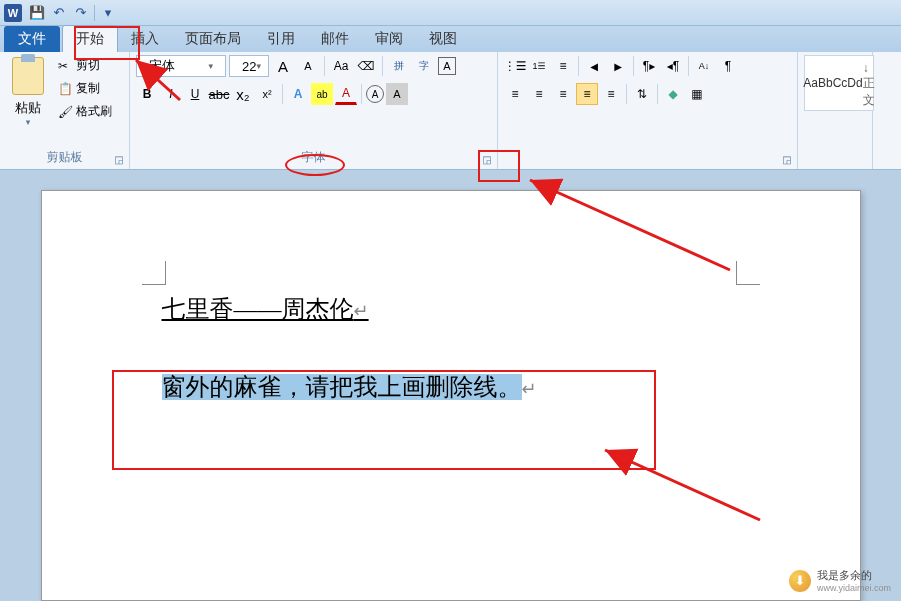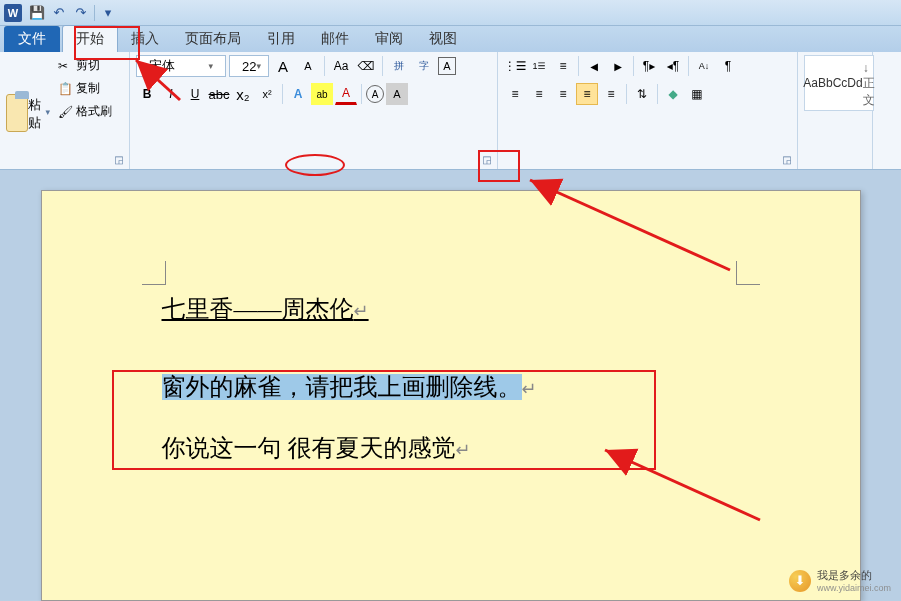--- a/index.html
+++ b/index.html
@@ -117,21 +117,21 @@
   color: #5b7aa0;
   cursor: pointer;
   display: flex;
   align-items: center;
   justify-content: center;
 }
 
 
 .paste-col {
   display: flex;
-  flex-direction: row;
+  flex-direction: column;
   align-items: center;
   width: 44px;
   cursor: pointer;
 }
 .paste-icon {
   width: 32px; height: 38px;
   background: #f9e7b0;
   border: 1px solid #c9a754;
   border-radius: 3px;
   position: relative;
@@ -216,21 +216,21 @@
   background: #b9cfe4;
   height: 431px;
   overflow: hidden;
   position: relative;
   display: flex;
   justify-content: center;
   padding-top: 20px;
 }
 .page {
   width: 820px;
-  background: #fef9c3;
+  background: #ffffff;
   border: 1px solid #999;
   box-shadow: 2px 2px 6px rgba(0,0,0,0.2);
   padding: 90px 120px 44px 120px;
   position: relative;
 }
 .corner-tl, .corner-tr {
   position: absolute;
   width: 24px; height: 24px;
   border-color: #999;
   top: 70px;
@@ -331,20 +331,21 @@
         <div class="clip-item">
           <span class="clip-icon">📋</span>
           <span>复制</span>
         </div>
         <div class="clip-item">
           <span class="clip-icon">🖌</span>
           <span>格式刷</span>
         </div>
       </div>
     </div>
+    <div class="group-label">剪贴板</div>
     <div class="launcher">◲</div>
   </div>
 
   <div class="group" style="width:368px">
     <div class="group-body" style="flex-direction:column">
       <div class="font-row1">
         <div class="font-select font-name">
           <span>宋体</span>
           <span class="drop-arrow">▾</span>
         </div>
@@ -371,20 +372,21 @@
         <div class="fmt-btn" style="font-size:11px">x²</div>
         <div class="fmt-sep"></div>
         <div class="fmt-btn" style="color:#3c8ddb;font-weight:bold">A</div>
         <div class="fmt-btn" style="background:#ffff54;font-size:10px">ab</div>
         <div class="fmt-btn" style="color:#c00;border-bottom:3px solid #c00">A</div>
         <div class="fmt-sep"></div>
         <div class="fmt-btn" style="border:1px solid #666;border-radius:50%;width:18px;height:18px;font-size:10px">A</div>
         <div class="fmt-btn" style="background:#d0d0d0;font-size:11px">A</div>
       </div>
     </div>
+    <div class="group-label">字体</div>
     <div class="launcher">◲</div>
   </div>
 
   <div class="group" style="width:300px">
     <div class="group-body para-rows">
       <div class="para-row">
         <div class="fmt-btn">⋮☰</div>
         <div class="fmt-btn" style="font-size:9px">1☰</div>
         <div class="fmt-btn">≡</div>
         <div class="fmt-sep"></div>
@@ -422,21 +424,20 @@
     </div>
   </div>
 </div>
 
 <div class="doc-area">
   <div class="page">
     <div class="corner-tl"></div>
     <div class="corner-tr"></div>
     <div class="doc-line underline"><span>七里香——周杰伦</span><span class="para-mark">↵</span></div>
     <div class="doc-line" style="margin-top:20px"><span class="sel">窗外的麻雀，请把我上画删除线。</span><span class="para-mark">↵</span></div>
-    <div class="doc-line" style="margin-top:4px"><span>你说这一句  很有夏天的感觉</span><span class="para-mark">↵</span></div>
   </div>
 </div>
 
 <div class="anno" style="left:74px;top:26px;width:66px;height:34px"></div>
 <div class="anno-ellipse" style="left:285px;top:154px;width:60px;height:22px"></div>
 <div class="anno" style="left:478px;top:150px;width:42px;height:32px"></div>
 <div class="anno" style="left:112px;top:370px;width:544px;height:100px"></div>
 
 <svg class="anno-arrows">
   <defs>

